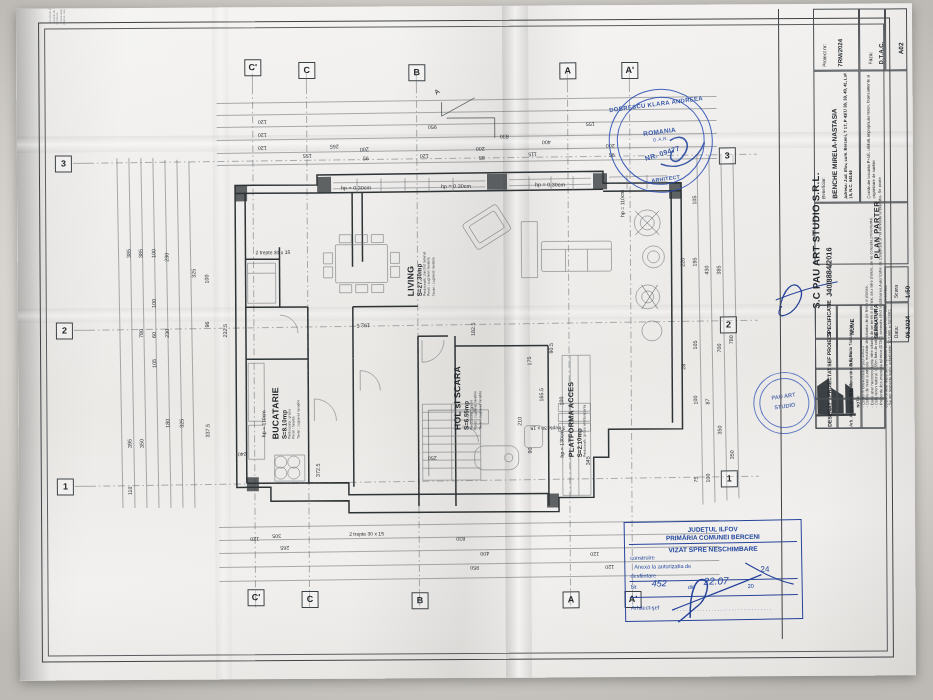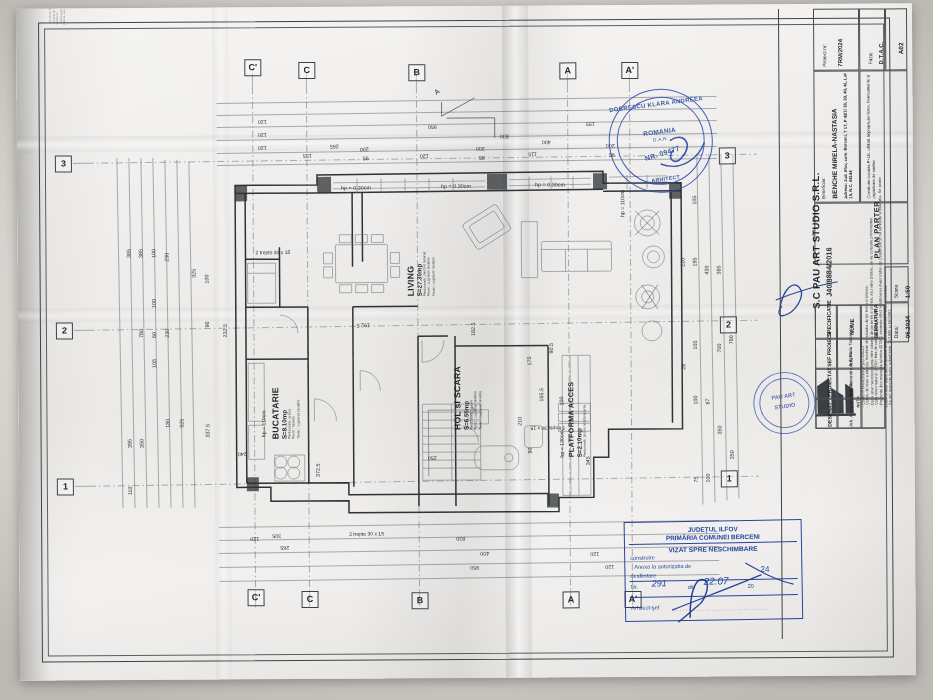--- a/index.html
+++ b/index.html
@@ -520,21 +520,21 @@
   <div id="rectStamp">
     <div class="bs" style="left:0; right:0; top:4px; text-align:center; font-size:6.4px; font-weight:700;">JUDEȚUL ILFOV</div>
     <div class="bs" style="left:0; right:0; top:12px; text-align:center; font-size:6.4px; font-weight:700;">PRIMĂRIA COMUNEI BERCENI</div>
     <div class="line" style="top:21px;"></div>
     <div class="bs" style="left:0; right:0; top:24px; text-align:center; font-size:6.6px; font-weight:700;">VIZAT SPRE NESCHIMBARE</div>
     <div class="bs" style="left:5px; top:32px; font-size:5.6px;">construire</div>
     <div class="bs" style="left:9px; top:41px; font-size:5.6px;">Anexa la autorizatia de</div>
     <div class="bs" style="left:5px; top:50px; font-size:5.6px;">desfiintare</div>
     <div class="line" style="top:58px;"></div>
     <div class="bs" style="left:5px; top:61px; font-size:5.6px;">Nr.</div>
-    <div class="bs" style="left:26px; top:56px; font-size:9px; font-style:italic;">291</div>
+    <div class="bs" style="left:26px; top:56px; font-size:9px; font-style:italic;">452</div>
     <div class="bs" style="left:62px; top:62px; font-size:5.6px;">din</div>
     <div class="bs" style="left:78px; top:54px; font-size:10px; font-style:italic;">22.07</div>
     <div class="bs" style="left:122px; top:62px; font-size:5.6px;">20</div>
     <div class="bs" style="left:135px; top:44px; font-size:8px; ">24</div>
     <div class="line" style="top:74px;"></div>
     <div class="bs" style="left:5px; top:82px; font-size:5.6px;">Arhitect-şef</div>
     <div class="bs" style="left:48px; top:84px; font-size:5px; letter-spacing:1.5px;">..................................</div>
     <svg width="178" height="100" style="left:0;top:0;">
       <path d="M64,96 C64,70 70,56 78,58 C86,60 80,78 72,84 C64,90 58,96 52,100" stroke="#27449b" stroke-width="1.5" fill="none"></path>
       <path d="M46,88 C72,78 106,66 136,54" stroke="#27449b" stroke-width="1.3" fill="none"></path>

